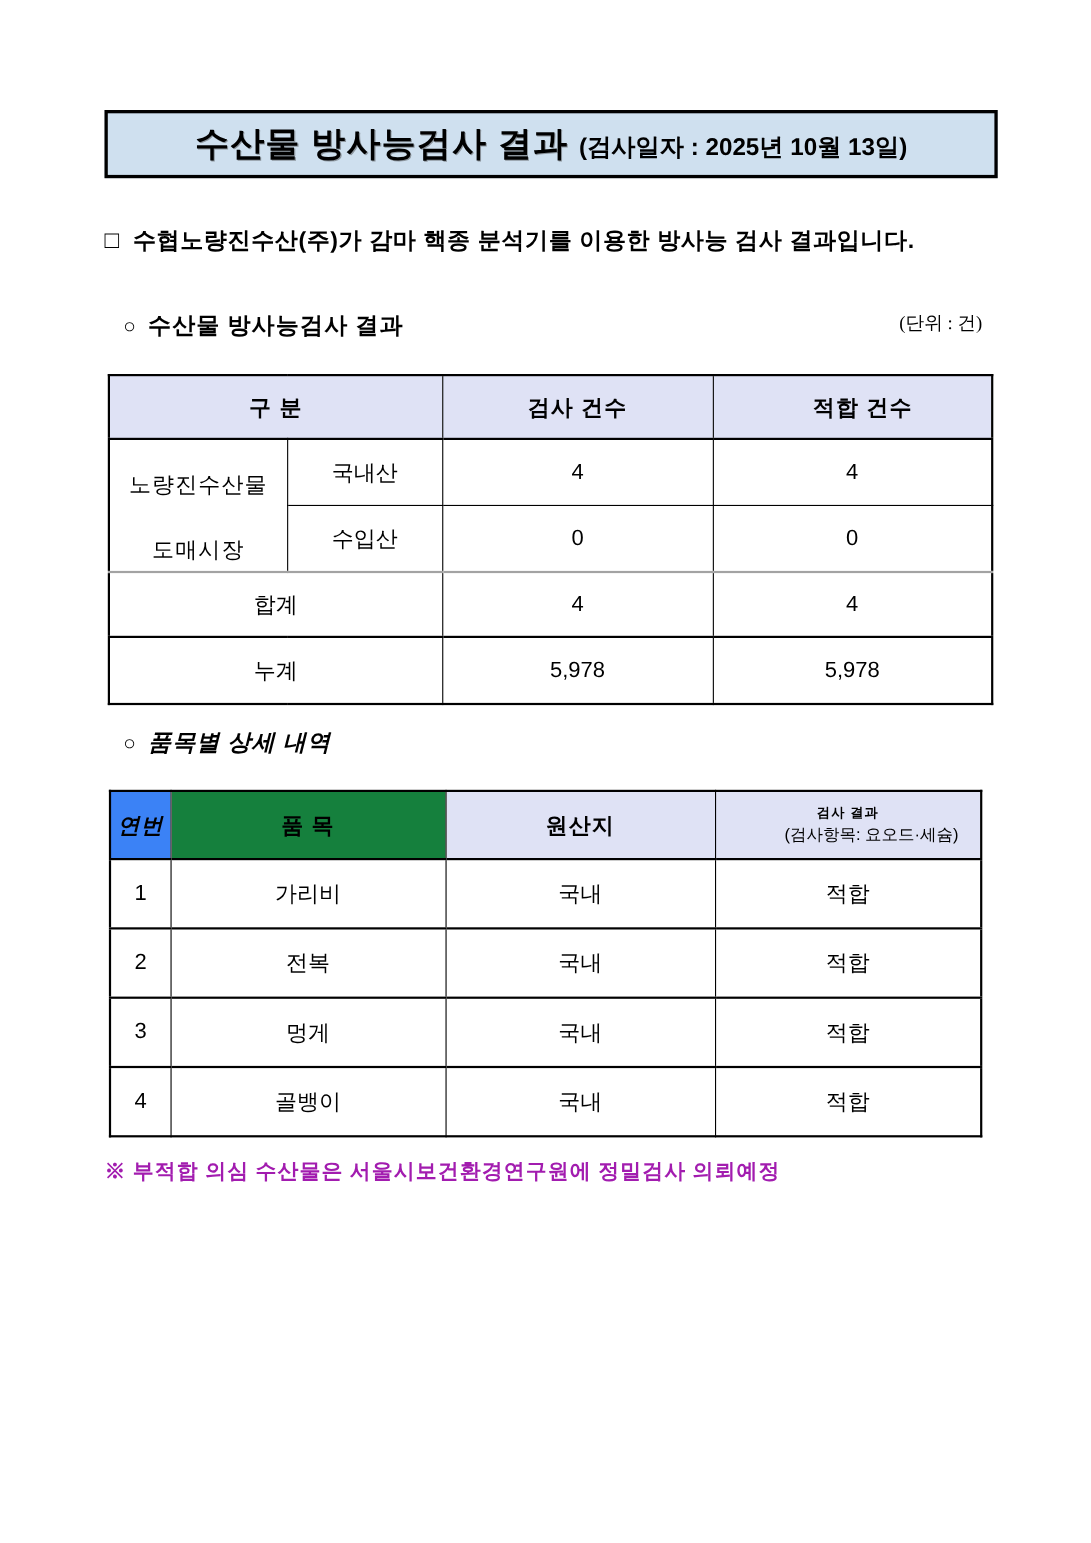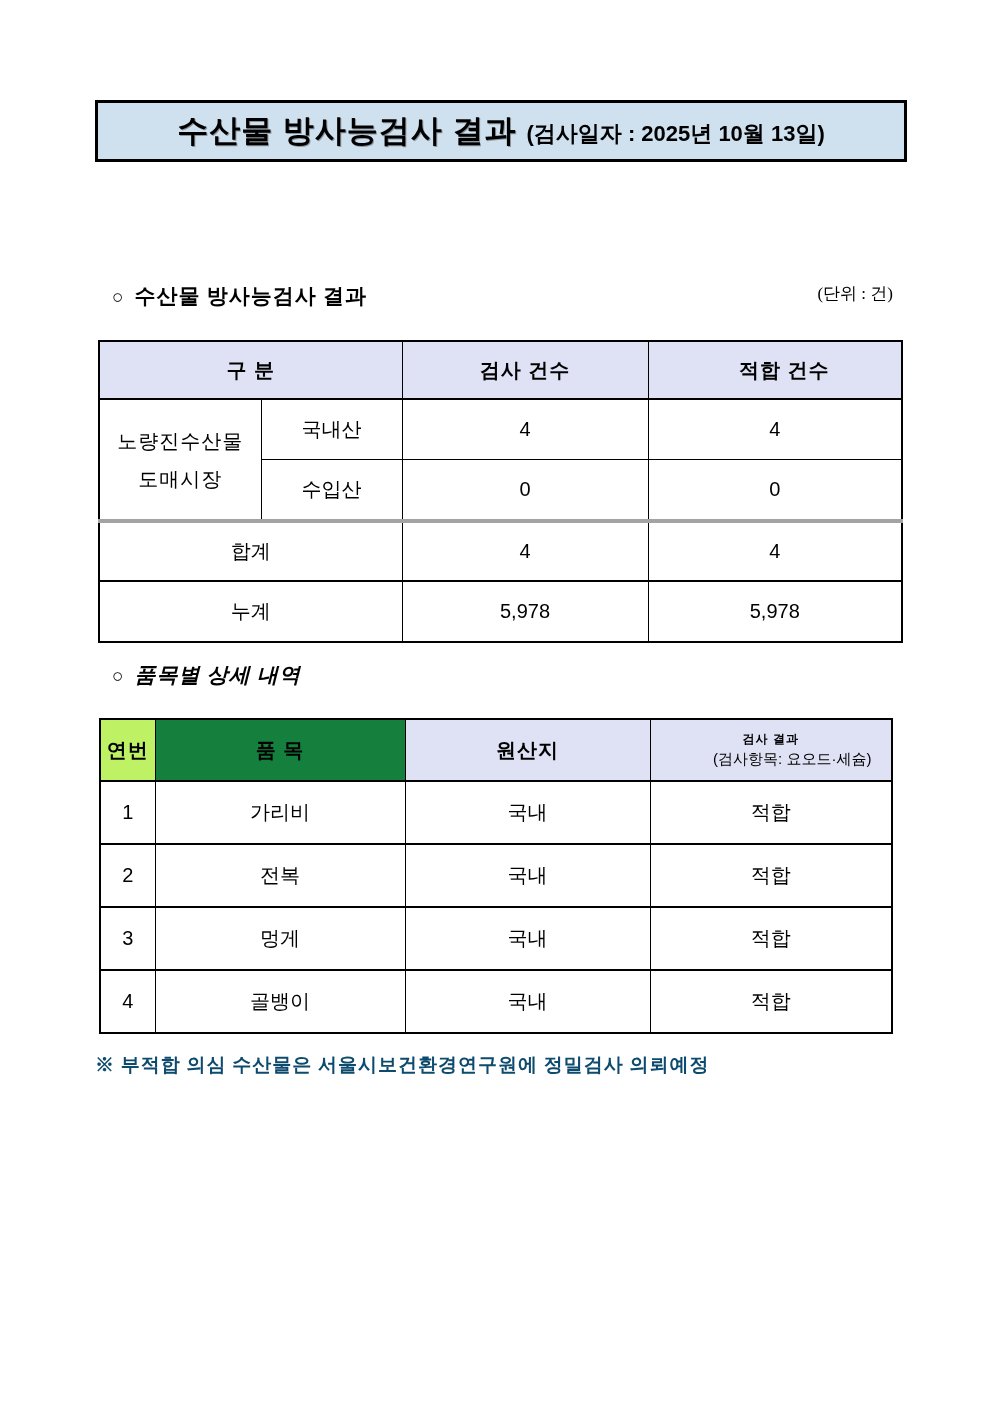--- a/index.html
+++ b/index.html
@@ -80,23 +80,23 @@
     font-size: 20px;
     font-weight: 400;
     overflow: hidden;
   }
   th { font-weight: 700; letter-spacing: 1px; }
 
   .tbl1 { left: 98px; top: 340px; width: 803px; border: 2px solid #000; }
   .tbl1 th { height: 56px; border-bottom: 2px solid #000; }
   .tbl1 .r1 td { height: 59px; }
   .tbl1 .r2 td { height: 59px; }
-  .tbl1 .r3 td { height: 57px; border-top: 4px solid #a3a3a3; }
+  .tbl1 .r3 td { height: 57px; border-top: 2px solid #a3a3a3; }
   .tbl1 .r4 td { height: 59px; border-top: 2px solid #000; }
-  .group-cell div { line-height: 1.9; letter-spacing: 1px; }
+  .group-cell div { line-height: 1.9; letter-spacing: 1px; margin-top: 21px; }
 
   .tbl2 { left: 99px; top: 718px; width: 792px; border: 2px solid #000; }
   .tbl2 th { height: 60px; border-bottom: 2px solid #000; }
   .tbl2 td { height: 61px; border-top: 2px solid #000; }
   .th-sub { display: block; font-size: 15px; font-weight: 400; letter-spacing: 0; margin-top: 2px; padding-left: 43px; }
   .th-main { display: block; font-size: 12px; font-weight: 700; letter-spacing: 1px; }
 
   
   .footer-note {
     position: absolute;
@@ -111,20 +111,23 @@
 </style>
 </head>
 <body>
 
 <div class="page">
 
   <div class="banner" style="background: rgb(207, 224, 239);">
     <span class="t1">수산물 방사능검사 결과</span><span class="t2">(검사일자 : 2025년 10월 13일)</span>
   </div>
 
+  <div class="intro">
+    <span class="box">□</span><span>수협노량진수산(주)가 감마 핵종 분석기를 이용한 방사능 검사 결과입니다.</span>
+  </div>
 
   <div class="sec-row sec1">
     <span class="sec-title"><span class="marker">○</span><span>수산물 방사능검사 결과</span></span>
     <span class="unit">(단위 : 건)</span>
   </div>
 
   <table class="tbl1">
     <colgroup>
       <col style="width:162px">
         <col style="width:141px">
@@ -170,21 +173,21 @@
 
   <table class="tbl2">
     <colgroup>
       <col style="width:55px">
         <col style="width:250px">
         <col style="width:245px">
         <col style="width:242px">
     </colgroup>
     <tbody>
         <tr>
-      <th style="background: #bef264;">연번</th>
+      <th style="background: #3b82f6; font-style: italic;">연번</th>
       <th style="background: #15803d;">품 목</th>
       <th style="background: rgb(223, 226, 245);">원산지</th>
       <th style="background: rgb(223, 226, 245);">
         <span class="th-main">검사 결과</span>
         <span class="th-sub">(검사항목: 요오드·세슘)</span>
       </th>
     </tr>
     <tr>
       <td>1</td>
       <td>가리비</td>
@@ -205,18 +208,18 @@
     </tr>
     <tr>
       <td>4</td>
       <td>골뱅이</td>
       <td>국내</td>
       <td>적합</td>
     </tr>
   </tbody>
     </table>
 
-  <div class="footer-note" style="color: #0c4a6e;">
+  <div class="footer-note" style="color: #a21caf;">
     <span>※</span>
     <span>부적합 의심 수산물은 서울시보건환경연구원에 정밀검사 의뢰예정</span>
   </div>
 
 </div>
 
 </body></html>

